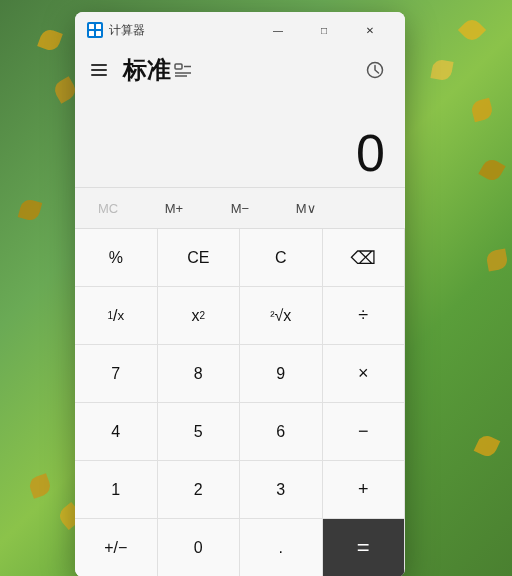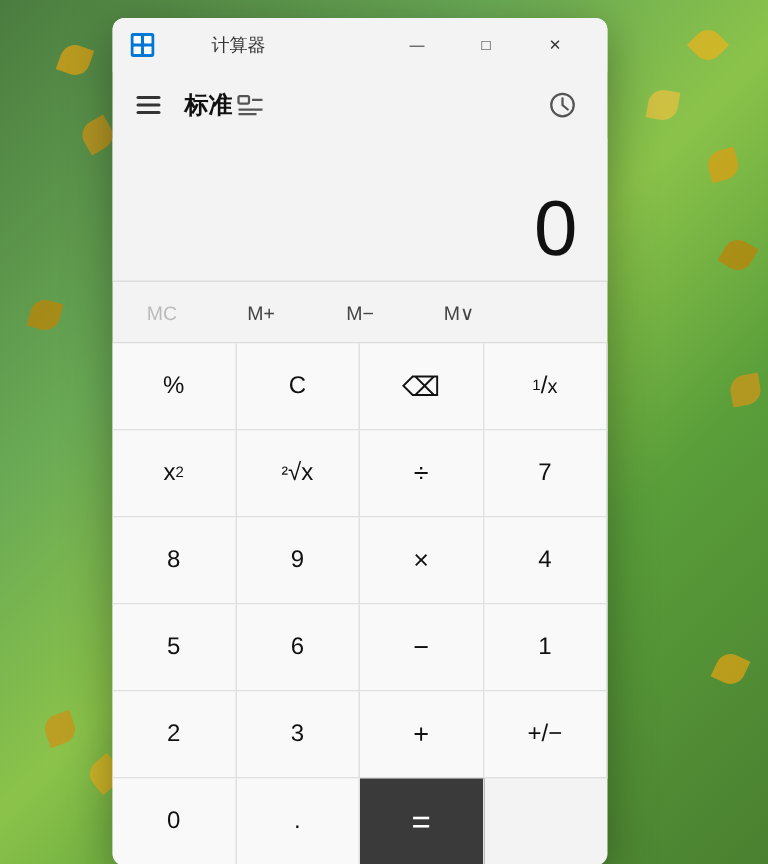--- a/index.html
+++ b/index.html
@@ -39,21 +39,20 @@
       flex-direction: column;
       overflow: hidden;
     }
     .title-bar {
       display: flex;
       align-items: center;
       height: 36px;
       padding: 0 12px;
       background: #f3f3f3;
       flex-shrink: 0;
-      gap: 32px;
     }
     .title-bar-icon {
       width: 16px;
       height: 16px;
       margin-right: 6px;
       display: flex;
       align-items: center;
       justify-content: center;
     }
     .title-bar-icon svg {
@@ -100,21 +99,21 @@
       margin-right: 12px;
     }
     .hamburger-icon span {
       display: block;
       width: 16px;
       height: 2px;
       background: #333;
       border-radius: 1px;
     }
     .calc-title-text {
-      font-size: 16px;
+      font-size: 24px;
       font-weight: 700;
       color: #111;
       margin-right: 1px;
     }
     .calc-mode-icon {
       width: 22px;
       height: 22px;
       display: flex;
       align-items: center;
       justify-content: center;
@@ -266,20 +265,21 @@
   <div class="memory-row">
     <button class="mem-btn" disabled="">MC</button>
     <button class="mem-btn">M+</button>
     <button class="mem-btn">M−</button>
     <button class="mem-btn">M∨</button>
   </div>
 
   <div class="buttons-grid">
 
     <button class="calc-btn">%</button>
+    <button class="calc-btn">CE</button>
     <button class="calc-btn">C</button>
     <button class="calc-btn operator">⌫</button>
 
     <button class="calc-btn"><sup>1</sup>/<sub>x</sub></button>
     <button class="calc-btn">x<sup>2</sup></button>
     <button class="calc-btn"><span style="font-size:13px;">²</span>√x</button>
     <button class="calc-btn operator">÷</button>
 
     <button class="calc-btn">7</button>
     <button class="calc-btn">8</button>

